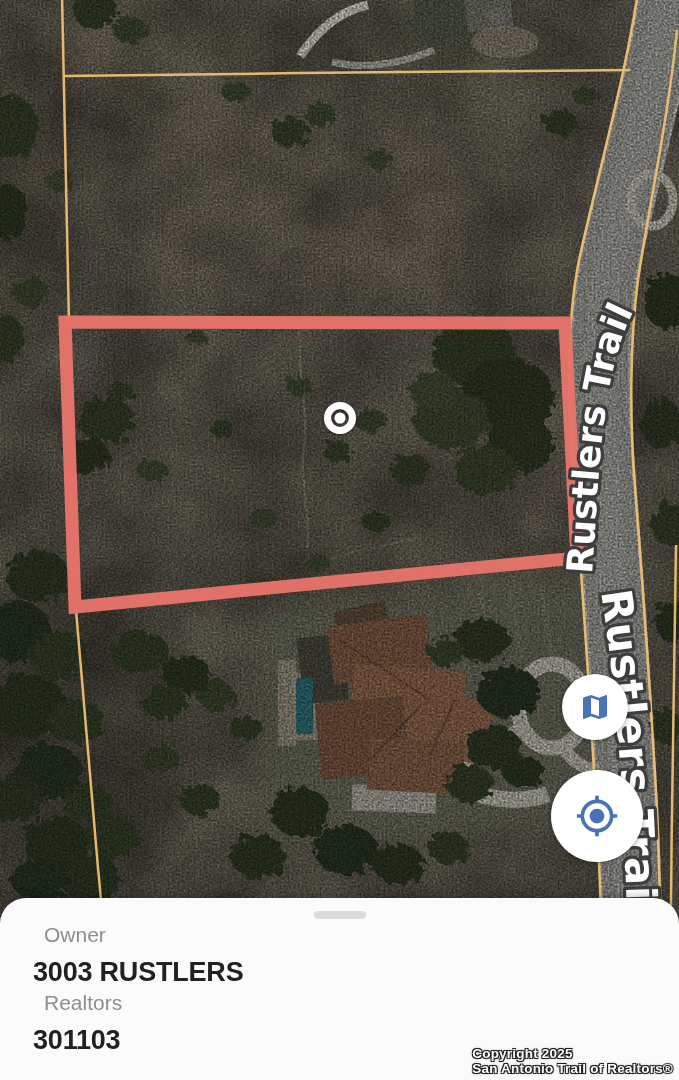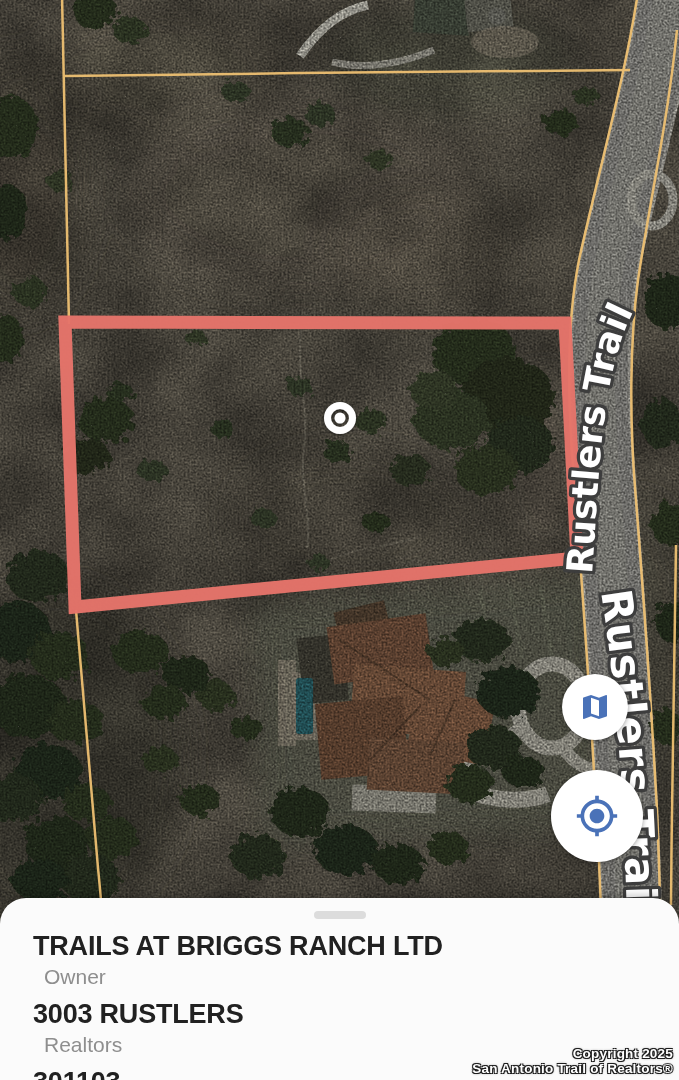--- a/index.html
+++ b/index.html
@@ -19,21 +19,21 @@
   .sheet{position:absolute;left:0;top:898px;width:679px;height:182px;background:#fbfbfb;
          border-radius:26px 26px 0 0;z-index:25;overflow:hidden;
          box-shadow:0 -2px 10px rgba(0,0,0,.25);}
   .handle{width:52px;height:8px;border-radius:4px;background:#dcdcdc;margin:13px auto 0;}
   .sheet .val{margin:12px 0 0 33px;font-size:27px;font-weight:bold;color:#212121;
               letter-spacing:-0.2px;line-height:30px;white-space:nowrap;}
   .sheet .lbl{margin:4px 0 0 44px;font-size:21px;color:#8e8e8e;line-height:24px;}
   .sheet .val2{margin:10px 0 0 33px;}
   .sheet .val3{margin:10px 0 0 33px;}
 
-  .attribution{position:absolute;right:6px;bottom:4px;z-index:30;text-align:right;
+  .attribution{position:absolute;right:6px;bottom:4px;z-index:30;text-align:left;
       font-size:13.5px;font-weight:bold;color:#fff;line-height:15px;letter-spacing:.2px;
       text-shadow:-1px -1px 0 #1d1d1d,1px -1px 0 #1d1d1d,-1px 1px 0 #1d1d1d,
                   1px 1px 0 #1d1d1d,0 0 3px rgba(0,0,0,.8);margin-left:36px;}
 </style>
 </head>
 <body>
 
 <div class="screen">
 
 <svg class="map" width="679" height="1080" viewBox="0 0 679 1080">
@@ -232,21 +232,20 @@
   </svg>
 </div>
 <div class="fab fab-loc">
   <svg width="44" height="44" viewBox="0 0 24 24">
     <path fill="#4a72b8" d="M12 8c-2.21 0-4 1.79-4 4s1.79 4 4 4 4-1.79 4-4-1.79-4-4-4zm8.94 3A8.994 8.994 0 0 0 13 3.06V1h-2v2.06A8.994 8.994 0 0 0 3.06 11H1v2h2.06A8.994 8.994 0 0 0 11 20.94V23h2v-2.06A8.994 8.994 0 0 0 20.94 13H23v-2h-2.06zM12 19c-3.87 0-7-3.13-7-7s3.13-7 7-7 7 3.13 7 7-3.13 7-7 7z"></path>
   </svg>
 </div>
 
 <div class="sheet">
   <div class="handle"></div>
-  <div class="val">TRAILS AT BRIGGS RANCH LTD</div>
   <div class="lbl">Owner</div>
   <div class="val val2">3003 RUSTLERS</div>
   <div class="lbl">Realtors</div>
   <div class="val val3">301103</div>
 </div>
 
 <div class="attribution">
   <div>Copyright 2025</div>
   <div>San Antonio Trail of Realtors®</div>
 </div>

